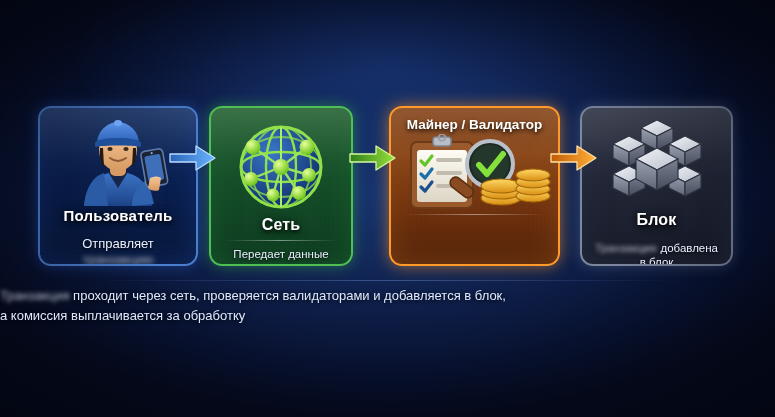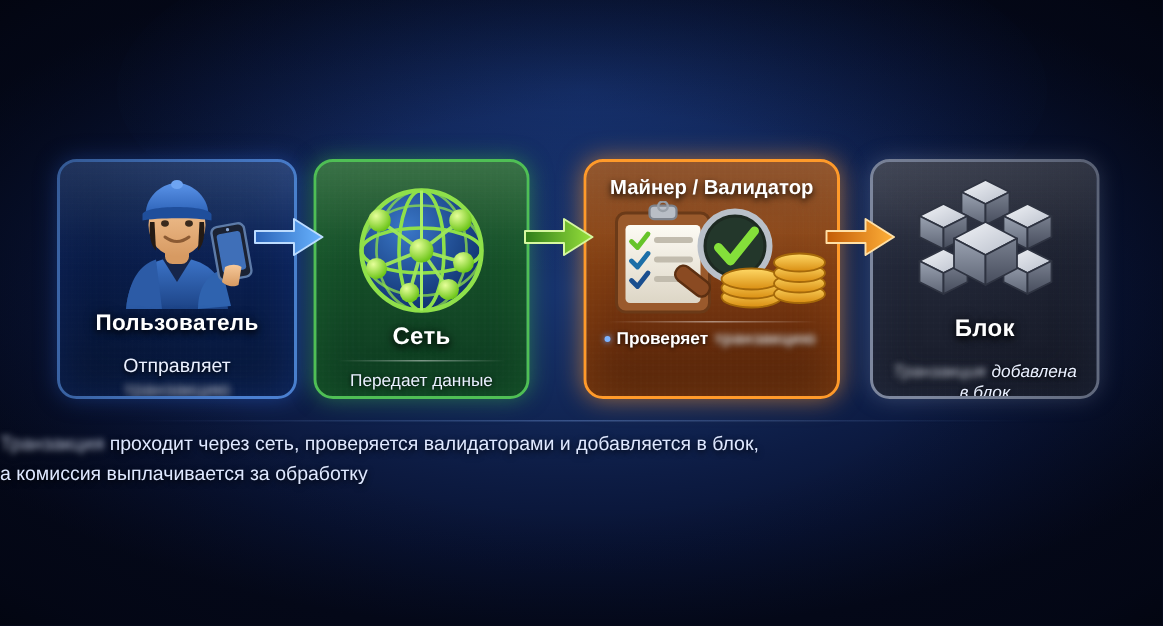--- a/index.html
+++ b/index.html
@@ -265,25 +265,20 @@
               <ellipse cx="104" cy="52" rx="20" ry="7" fill="url(#coinG)" stroke="#a5690a" stroke-width="1.2"></ellipse>
               <ellipse cx="136" cy="62" rx="17" ry="6" fill="url(#coinG)" stroke="#a5690a" stroke-width="1.2"></ellipse>
               <ellipse cx="136" cy="55" rx="17" ry="6" fill="url(#coinG)" stroke="#a5690a" stroke-width="1.2"></ellipse>
               <ellipse cx="136" cy="48" rx="17" ry="6" fill="url(#coinG)" stroke="#a5690a" stroke-width="1.2"></ellipse>
               <ellipse cx="136" cy="41" rx="17" ry="6" fill="url(#coinG)" stroke="#a5690a" stroke-width="1.2"></ellipse>
             </g>
           </svg>
         </div>
         <div class="rule" style="width:140px;margin:2px 0 5px;"></div>
         <div class="bullets">
-          <div class="bl" style="padding-left:12px;">
-            <span class="dot"></span>
-            <span>Проверяет</span>
-            <span class="blur2">транзакцию</span>
-          </div>
         </div>
       </div>
     </div>
 
     <div class="panel p4">
       <div class="texture"></div>
       <div class="sheen"></div>
       <div class="inner">
         <div class="art" style="margin-top:10px;">
           <svg width="112" height="94" viewBox="0 0 112 94">
@@ -336,21 +331,21 @@
               <g transform="translate(35,30)">
                 <path d="M21 0 L42 11 L21 22 L0 11 Z" fill="url(#cTop)"></path>
                 <path d="M0 11 L21 22 L21 42 L0 31 Z" fill="url(#cL)"></path>
                 <path d="M42 11 L21 22 L21 42 L42 31 Z" fill="url(#cR)"></path>
               </g>
             </g>
           </svg>
         </div>
         <div class="ttl" style="font-size:16px;margin-top:0px;">Блок</div>
         <div class="rule" style="width:118px;margin:7px 0 6px;"></div>
-        <div class="sub" style="font-size:11.5px;font-style:italic;">
+        <div class="sub" style="font-size:11.5px;">
           <div style="display:flex;justify-content:center;gap:4px;">
             <span class="blur2">Транзакция</span>
             <span>добавлена</span>
           </div>
           <div>в блок</div>
         </div>
       </div>
     </div>
 
   </div>

